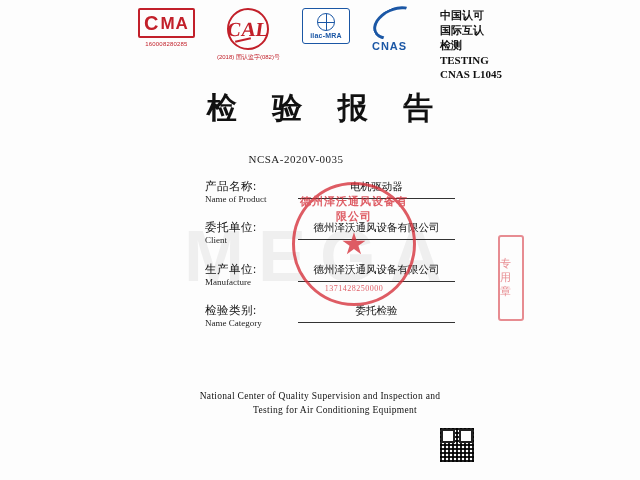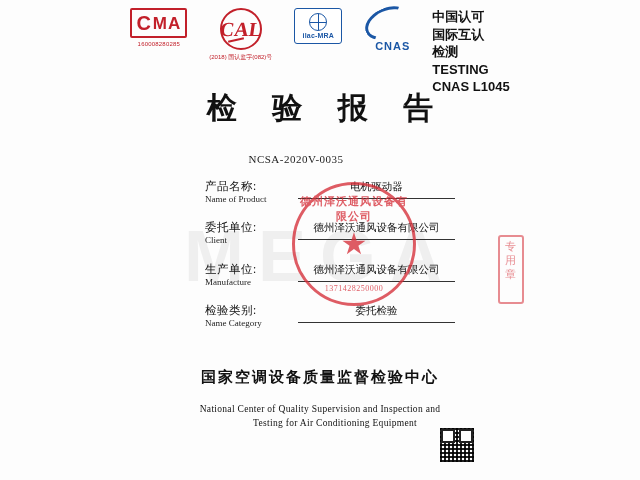--- a/index.html
+++ b/index.html
@@ -145,21 +145,21 @@
     font-size: 7px;
     font-weight: bold;
     margin-top: 1px;
     letter-spacing: 0.2px;
   }
 
   
   .cnas {
     display: flex;
     flex-direction: column;
-    align-items: flex-end;
+    align-items: flex-start;
   }
   .cnas-swoosh {
     width: 40px;
     height: 24px;
     border: 3px solid #1b57a5;
     border-radius: 50%;
     border-right-color: transparent;
     border-bottom-color: transparent;
     transform: rotate(-25deg);
   }
@@ -167,22 +167,22 @@
     color: #1b57a5;
     font-family: "Liberation Sans", sans-serif;
     font-size: 11px;
     font-weight: bold;
     letter-spacing: 1px;
     margin-top: 2px;
   }
 
   
   .cnas-block {
-    font-family: Liberation Sans, sans-serif;
-    font-size: 13px;
+    font-family: Liberation Serif, serif;
+    font-size: 11px;
     line-height: 1.35;
     color: #111111;
     text-align: left;
     font-weight: bold;
   }
   .cnas-block div { white-space: nowrap; }
 
   
   .title-cn {
     position: absolute;
@@ -278,21 +278,21 @@
     font-weight: bold;
     letter-spacing: 2px;
     color: #111111;
   }
   .footer .org-en1,
   .footer .org-en2 {
     font-family: "Liberation Serif", serif;
     font-size: 9.5px;
     letter-spacing: 0.3px;
     color: #111111;
-    margin-top: 17px;
+    margin-top: 23px;
   }
   .footer .org-en2 { margin-top: 4px; margin-left: 30px; }
 
   
   .watermark {
     position: absolute;
     top: 215px;
     left: 0;
     width: 640px;
     text-align: center;
@@ -357,22 +357,22 @@
     left: 498px;
     width: 22px;
     height: 62px;
     border: 2px solid #d6303a;
     border-radius: 3px;
     color: #d6303a;
     opacity: 0.55;
     font-family: "Liberation Serif", serif;
     font-size: 11px;
     line-height: 1.25;
-    text-align: center;
-    padding-top: 3px;
+    text-align: left;
+    padding-top: 20px;
     letter-spacing: 1px;
     pointer-events: none;
   }
 
   
   .qr {
     position: absolute;
     top: 428px;
     left: 440px;
     width: 34px;
@@ -484,20 +484,19 @@
 
   <div class="seal">
     <div class="arc-top">德州泽沃通风设备有限公司</div>
     <div class="star">★</div>
     <div class="arc-bottom">1371428250000</div>
   </div>
 
   <div class="side-stamp">专用章</div>
 
   <div class="footer">
-    <div class="org-cn">国家空调设备质量监督检验中心</div>
     <div class="org-en1">National Center of Quality Supervision and Inspection and</div>
     <div class="org-en2">Testing for Air Conditioning Equipment</div>
   </div>
 
   <div class="qr"></div>
 
 </div>
 
 </body></html>

